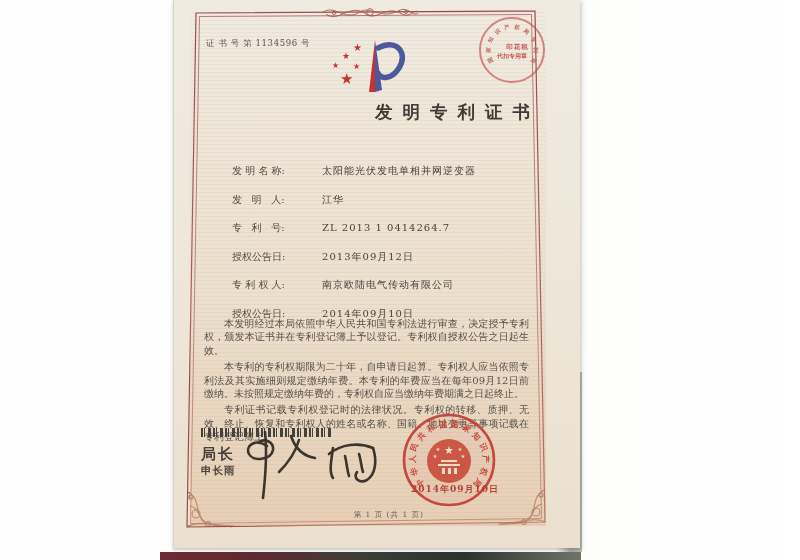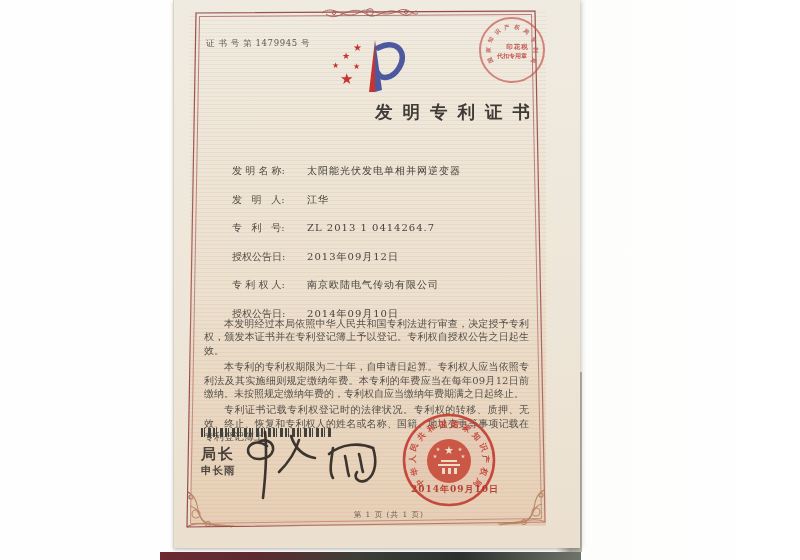--- a/index.html
+++ b/index.html
@@ -23,21 +23,21 @@
         repeating-linear-gradient(180deg,rgba(186,130,95,.10) 0px,rgba(186,130,95,.10) 1px,rgba(0,0,0,0) 1px,rgba(0,0,0,0) 4px),
         linear-gradient(180deg,rgba(235,225,212,0) 0%,rgba(230,198,162,.18) 55%,rgba(224,183,146,.42) 100%);}
   .deco{position:absolute;left:0;top:0;}
   
   .cert-no{position:absolute;left:32px;top:38px;font-size:8.5px;letter-spacing:.6px;color:#5c564e;white-space:pre;}
   .logo{position:absolute;left:154px;top:32px;}
   .title{position:absolute;left:10px;top:100px;width:356px;text-align:right;font-size:17.5px;font-weight:700;
       letter-spacing:10px;text-indent:10px;color:#3f3b36;}
   .field-row{position:absolute;left:39px;font-size:10px;color:#4c463f;white-space:pre;}
   .field-label{display:inline-block;min-width:70px;color:#524b43;}
-  .field-value{margin-left:5px;letter-spacing:1px;color:#47423c;}
+  .field-value{margin-left:20px;letter-spacing:1px;color:#47423c;}
   .body-text{position:absolute;left:27px;top:314px;width:331px;font-size:10px;line-height:13.4px;
       color:#55504a;text-align:justify;}
   .body-text p{margin:3px;text-indent:2em;}
   .barcode{position:absolute;left:27px;top:428px;width:131px;height:9px;
       background:repeating-linear-gradient(90deg,#44423c 0,#44423c 2px,rgba(0,0,0,0) 2px,rgba(0,0,0,0) 3px,
       #44423c 3px,#44423c 4px,rgba(0,0,0,0) 4px,rgba(0,0,0,0) 7px,#44423c 7px,#44423c 10px,rgba(0,0,0,0) 10px,rgba(0,0,0,0) 12px);}
   .sig-title{position:absolute;left:27px;top:445px;font-size:15px;font-weight:700;letter-spacing:2px;color:#49433b;}
   .sig-name{position:absolute;left:27px;top:464px;font-size:10.5px;font-weight:700;letter-spacing:1px;color:#49433b;}
   .signature{position:absolute;left:63px;top:428px;}
   
@@ -90,21 +90,21 @@
         <path d="M368,504 C358,506 360,518 350,522"></path>
         <circle cx="362" cy="512" r="4"></circle>
         <circle cx="350" cy="522" r="2.4"></circle>
         <circle cx="367" cy="495" r="2"></circle>
         <path d="M371,522 C360,516 344,524 324,524"></path>
       </g>
     </svg>
 
     <div class="inner-tint"></div>
 
-    <div class="cert-no">证 书 号 第 1479945 号</div>
+    <div class="cert-no">证 书 号 第 1134596 号</div>
 
     <svg class="logo" width="84" height="68" viewBox="0 0 84 68">
       <text x="12" y="52" font-size="15" fill="#c5352f">★</text>
       <text x="4" y="36" font-size="8" fill="#c5352f">★</text>
       <text x="14" y="27" font-size="9" fill="#c5352f">★</text>
       <text x="25" y="19" font-size="10" fill="#c5352f">★</text>
       <text x="25" y="37" font-size="8" fill="#c5352f">★</text>
       <polygon points="47,8 41,60 47,60" fill="#c5352f"></polygon>
       <polygon points="47,8 47,60 54,58" fill="#4d599e"></polygon>
       <path d="M50,16 C70,6 80,22 71,36 C64,47 53,48 50,41" fill="none" stroke="#4d599e" stroke-width="5.5" stroke-linecap="round"></path>

